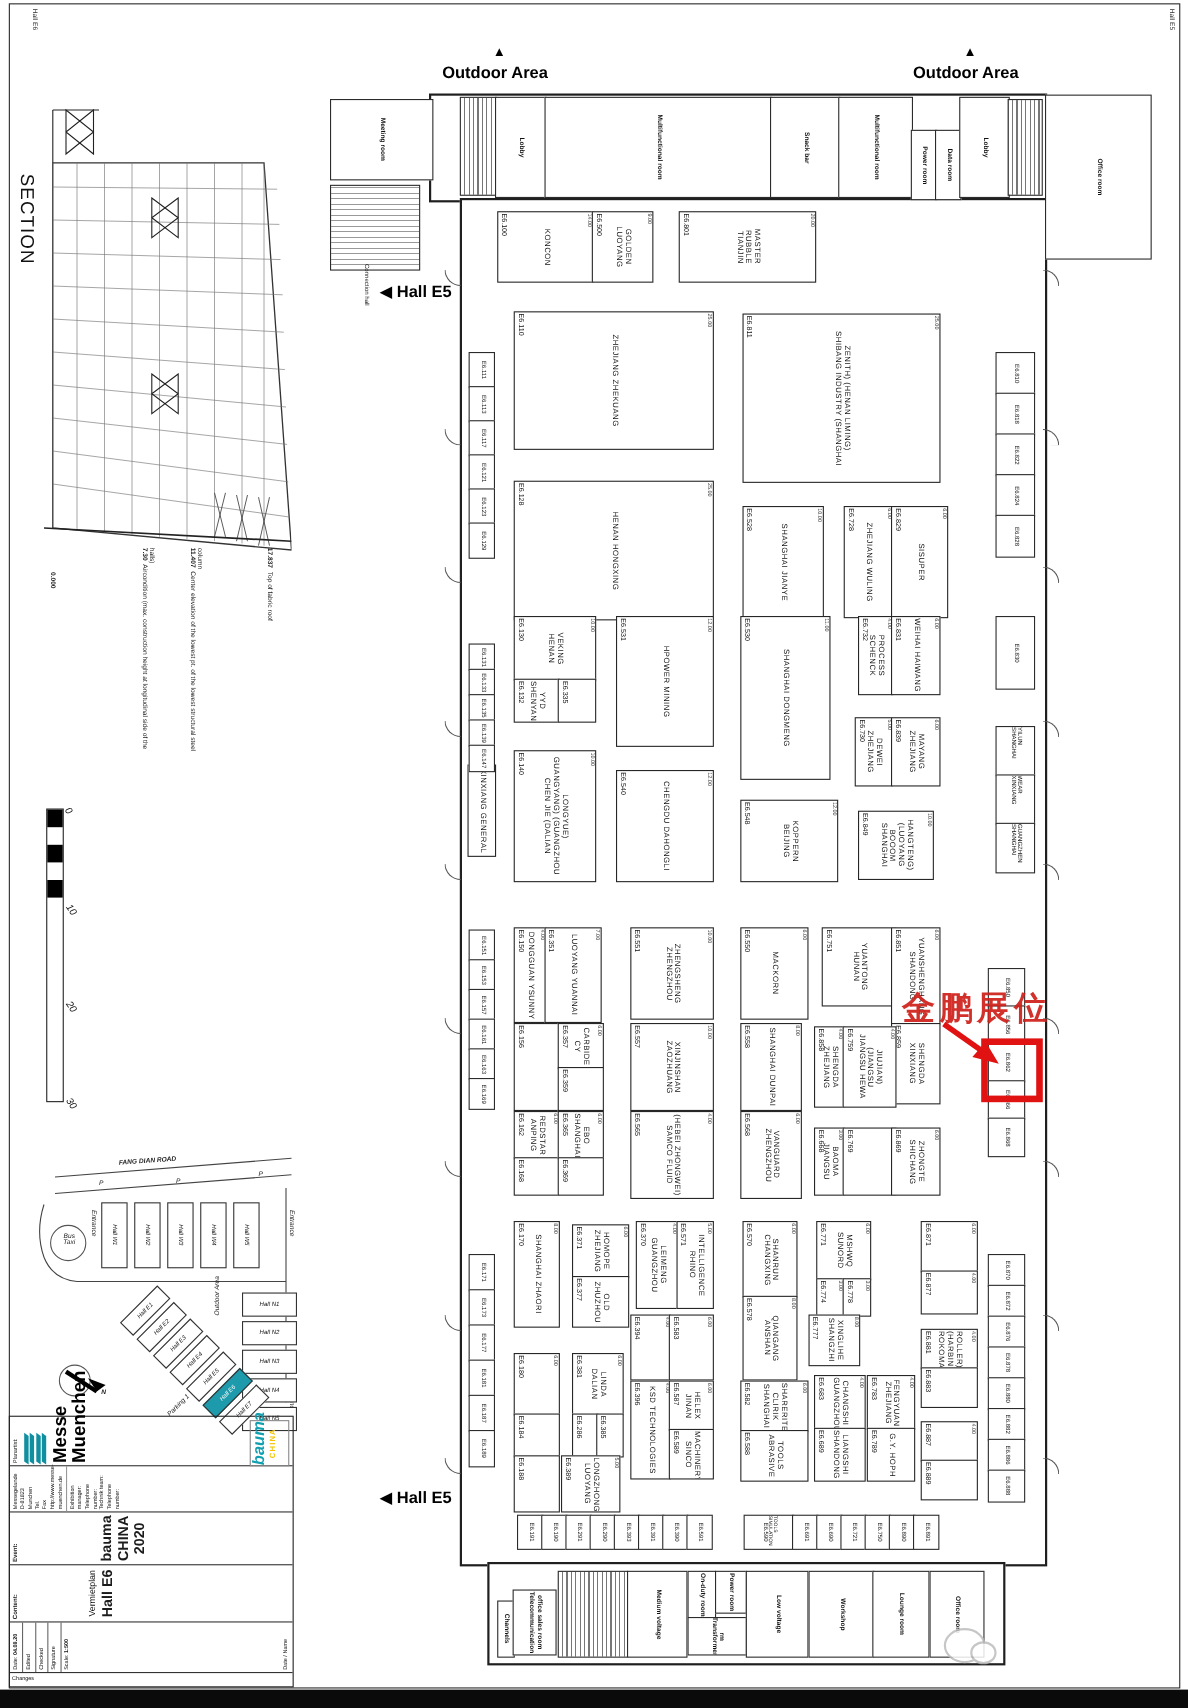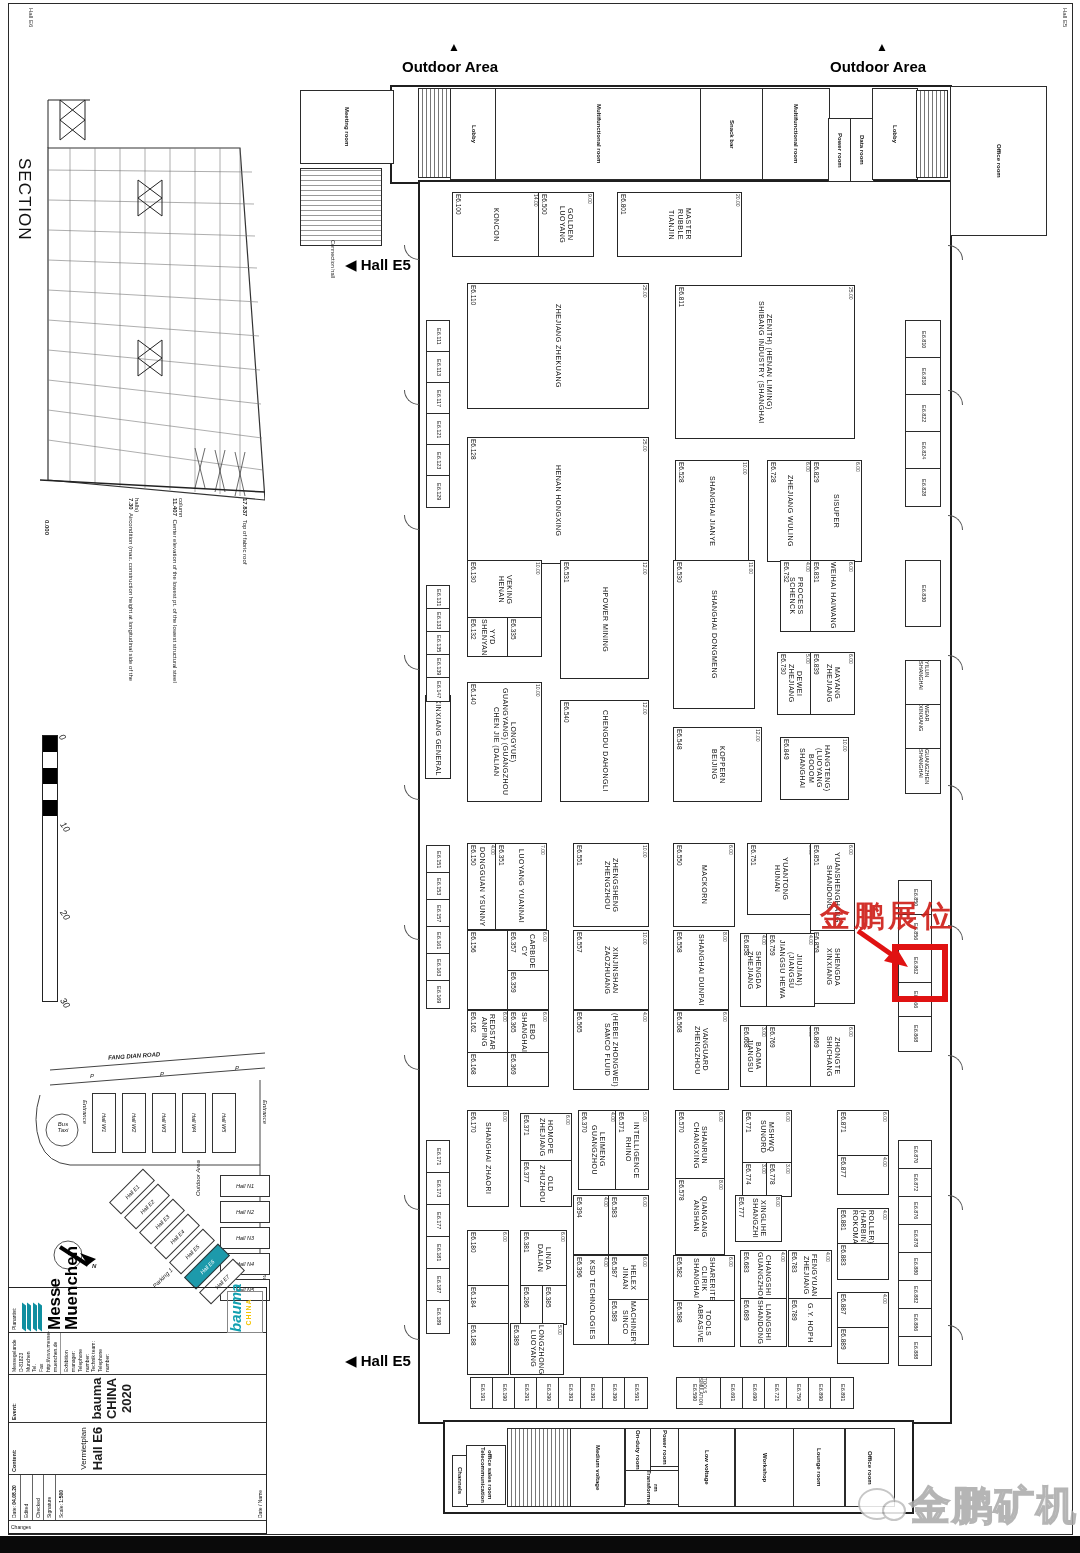--- a/index.html
+++ b/index.html
@@ -910,16 +910,15 @@
     <line x1="8" y1="6" x2="48" y2="34" stroke="#e01212" stroke-width="5"></line>
     <polygon points="58,42 34,36 46,22" fill="#e01212"></polygon>
   </svg>
   <div id="hl-box"></div>
 
   <div id="watermark">
     <div id="wm-icon">
         <div class="bub1"></div>
         <div class="bub2"></div>
       </div>
-    <div id="wm-text">金鹏矿机</div>
   </div>
   <div id="bottombar"></div>
 </div>
 
 </body></html>

